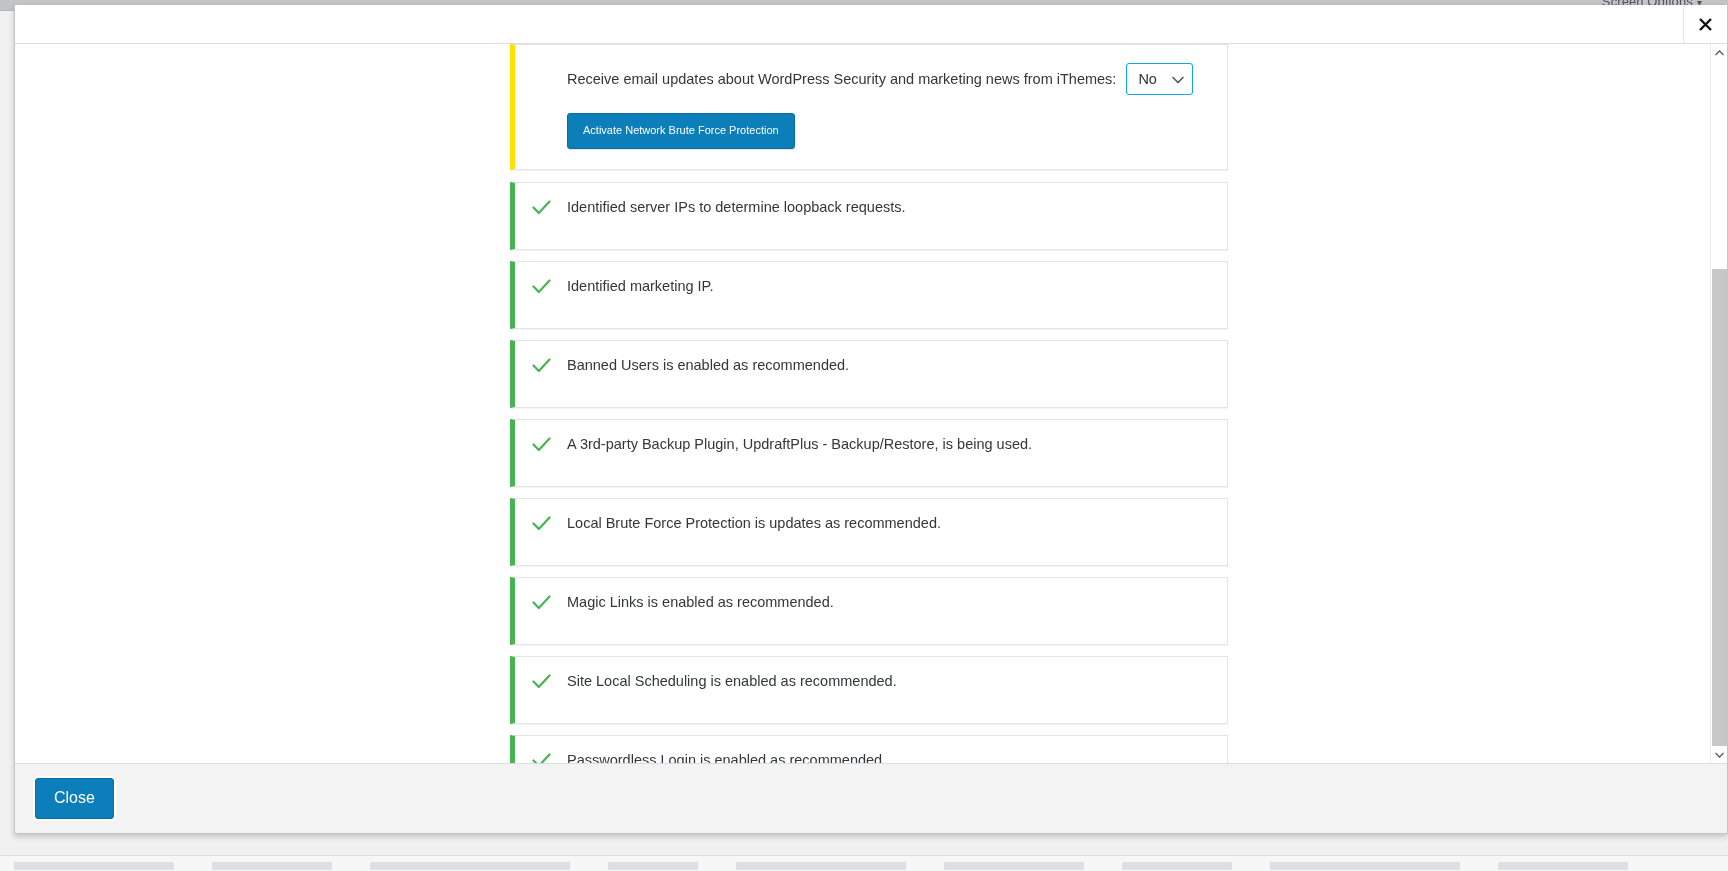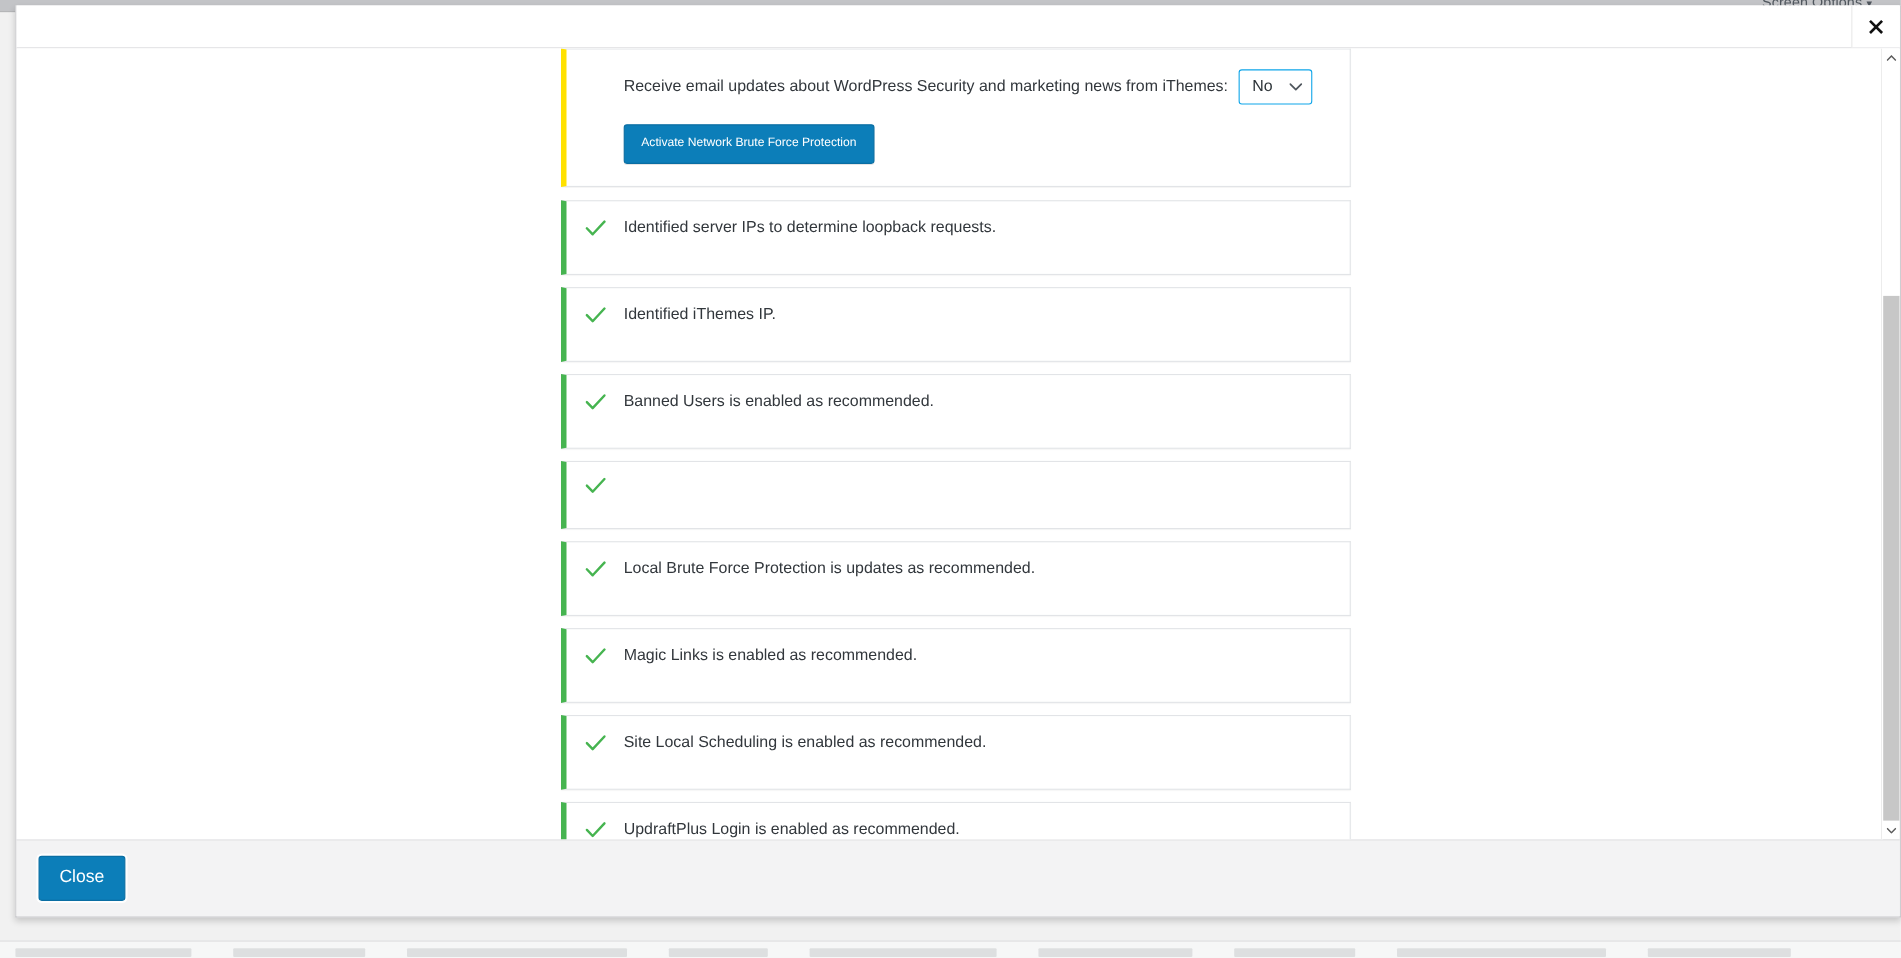--- a/index.html
+++ b/index.html
@@ -324,36 +324,37 @@
                 </svg>
               </span>
               <span class="msg">Identified server IPs to determine loopback requests.</span>
             </div>
             <div class="notice">
               <span class="tick">
                 <svg width="19" height="15" viewBox="0 0 19 15" aria-hidden="true">
                   <path d="M1.5 7.5 L6.8 13 L17.5 1.5" fill="none" stroke="#46b450" stroke-width="2.2" stroke-linecap="round" stroke-linejoin="round"></path>
                 </svg>
               </span>
-              <span class="msg">Identified iThemes IP.</span>
+              <span class="msg">Identified marketing IP.</span>
             </div>
             <div class="notice">
               <span class="tick">
                 <svg width="19" height="15" viewBox="0 0 19 15" aria-hidden="true">
                   <path d="M1.5 7.5 L6.8 13 L17.5 1.5" fill="none" stroke="#46b450" stroke-width="2.2" stroke-linecap="round" stroke-linejoin="round"></path>
                 </svg>
               </span>
               <span class="msg">Banned Users is enabled as recommended.</span>
             </div>
             <div class="notice">
               <span class="tick">
                 <svg width="19" height="15" viewBox="0 0 19 15" aria-hidden="true">
                   <path d="M1.5 7.5 L6.8 13 L17.5 1.5" fill="none" stroke="#46b450" stroke-width="2.2" stroke-linecap="round" stroke-linejoin="round"></path>
                 </svg>
               </span>
+              <span class="msg">A 3rd-party Backup Plugin, UpdraftPlus - Backup/Restore, is being used.</span>
             </div>
             <div class="notice">
               <span class="tick">
                 <svg width="19" height="15" viewBox="0 0 19 15" aria-hidden="true">
                   <path d="M1.5 7.5 L6.8 13 L17.5 1.5" fill="none" stroke="#46b450" stroke-width="2.2" stroke-linecap="round" stroke-linejoin="round"></path>
                 </svg>
               </span>
               <span class="msg">Local Brute Force Protection is updates as recommended.</span>
             </div>
             <div class="notice">
@@ -371,21 +372,21 @@
                 </svg>
               </span>
               <span class="msg">Site Local Scheduling is enabled as recommended.</span>
             </div>
             <div class="notice">
               <span class="tick">
                 <svg width="19" height="15" viewBox="0 0 19 15" aria-hidden="true">
                   <path d="M1.5 7.5 L6.8 13 L17.5 1.5" fill="none" stroke="#46b450" stroke-width="2.2" stroke-linecap="round" stroke-linejoin="round"></path>
                 </svg>
               </span>
-              <span class="msg">UpdraftPlus Login is enabled as recommended.</span>
+              <span class="msg">Passwordless Login is enabled as recommended.</span>
             </div>
             <div class="notice">
               <span class="tick">
                 <svg width="19" height="15" viewBox="0 0 19 15" aria-hidden="true">
                   <path d="M1.5 7.5 L6.8 13 L17.5 1.5" fill="none" stroke="#46b450" stroke-width="2.2" stroke-linecap="round" stroke-linejoin="round"></path>
                 </svg>
               </span>
               <span class="msg">User Logging is enabled as recommended.</span>
             </div>
           </div>

